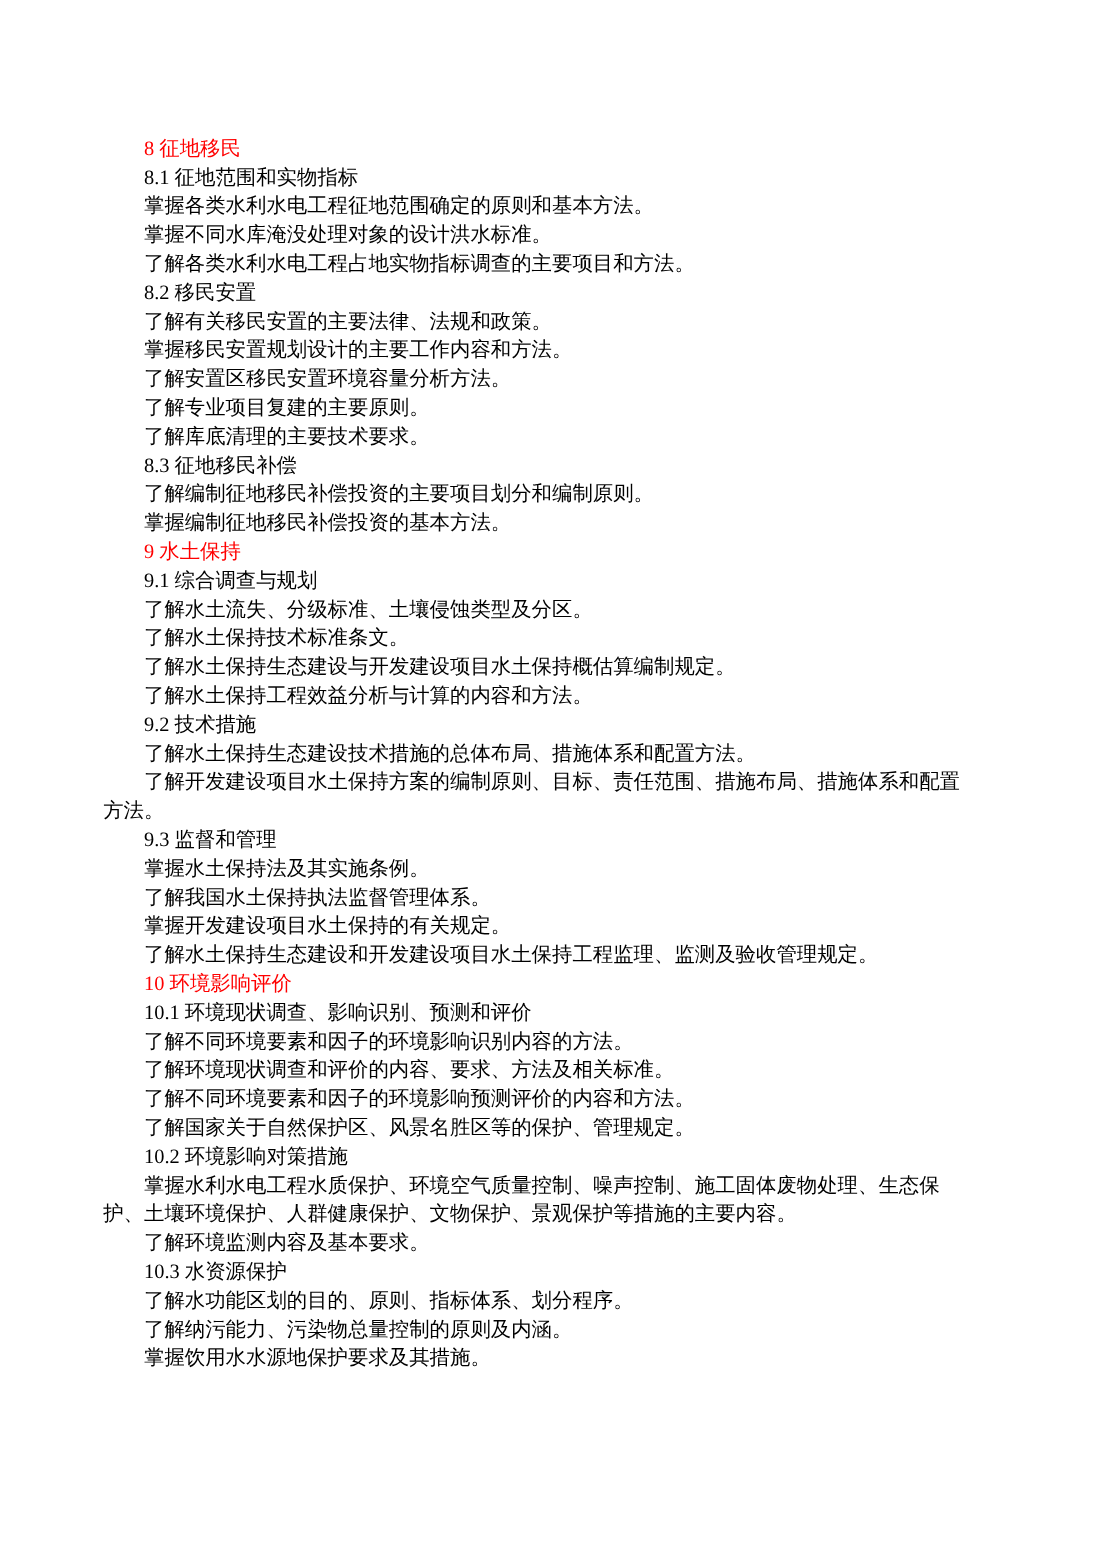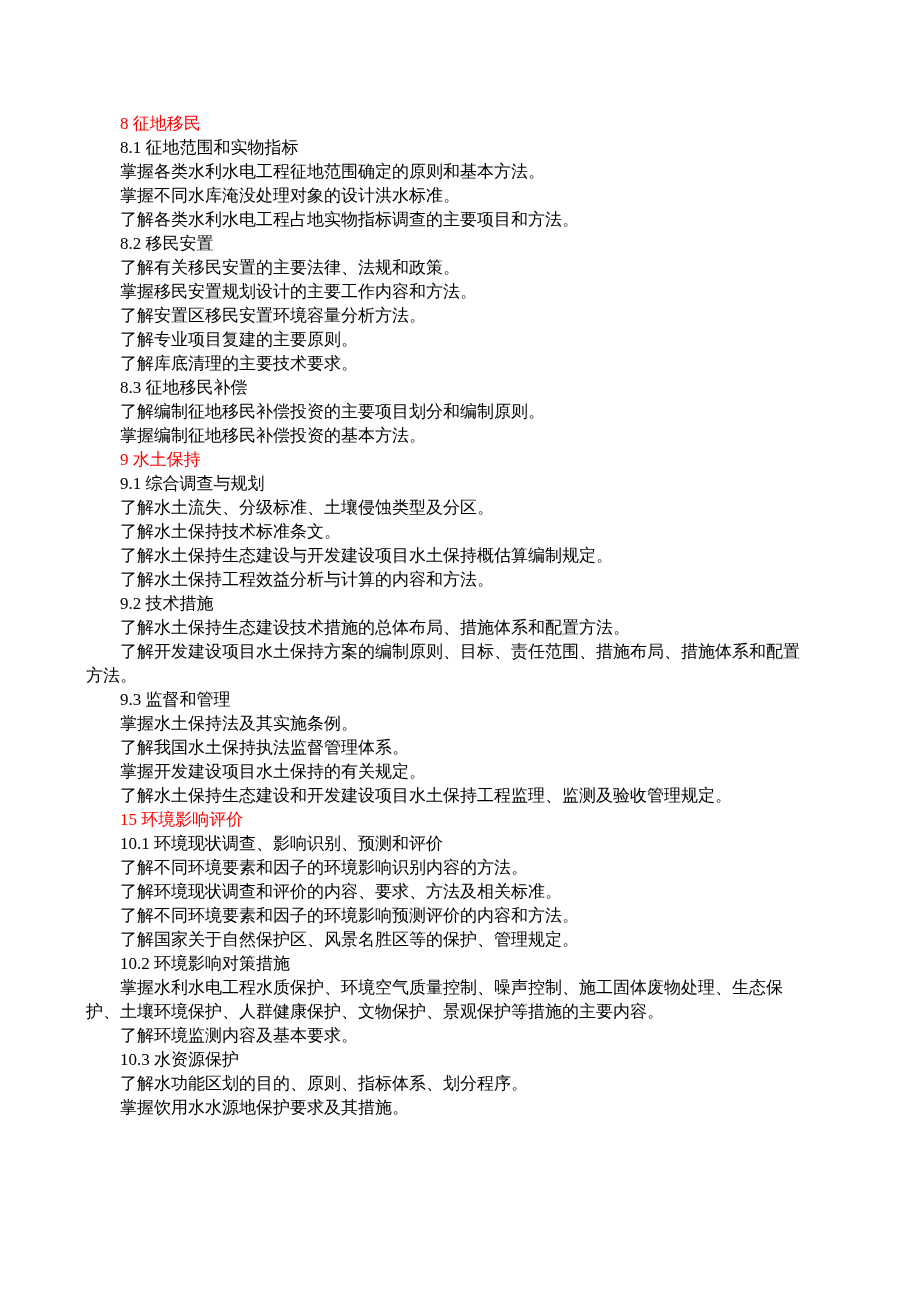--- a/index.html
+++ b/index.html
@@ -53,25 +53,26 @@
     <p class="p">了解水土保持生态建设与开发建设项目水土保持概估算编制规定。</p>
     <p class="p">了解水土保持工程效益分析与计算的内容和方法。</p>
     <p class="p">9.2  技术措施</p>
     <p class="p">了解水土保持生态建设技术措施的总体布局、措施体系和配置方法。</p>
     <p class="p">了解开发建设项目水土保持方案的编制原则、目标、责任范围、措施布局、措施体系和配置方法。</p>
     <p class="p">9.3  监督和管理</p>
     <p class="p">掌握水土保持法及其实施条例。</p>
     <p class="p">了解我国水土保持执法监督管理体系。</p>
     <p class="p">掌握开发建设项目水土保持的有关规定。</p>
     <p class="p">了解水土保持生态建设和开发建设项目水土保持工程监理、监测及验收管理规定。</p>
-    <p class="p heading">15  环境影响评价</p>
+    <p class="p heading">10  环境影响评价</p>
     <p class="p">10.1  环境现状调查、影响识别、预测和评价</p>
     <p class="p">了解不同环境要素和因子的环境影响识别内容的方法。</p>
     <p class="p">了解环境现状调查和评价的内容、要求、方法及相关标准。</p>
     <p class="p">了解不同环境要素和因子的环境影响预测评价的内容和方法。</p>
     <p class="p">了解国家关于自然保护区、风景名胜区等的保护、管理规定。</p>
     <p class="p">10.2 环境影响对策措施</p>
     <p class="p">掌握水利水电工程水质保护、环境空气质量控制、噪声控制、施工固体废物处理、生态保护、土壤环境保护、人群健康保护、文物保护、景观保护等措施的主要内容。</p>
     <p class="p">了解环境监测内容及基本要求。</p>
     <p class="p">10.3 水资源保护</p>
     <p class="p">了解水功能区划的目的、原则、指标体系、划分程序。</p>
+    <p class="p">了解纳污能力、污染物总量控制的原则及内涵。</p>
     <p class="p">掌握饮用水水源地保护要求及其措施。</p>
   </div>
 
 </body></html>

